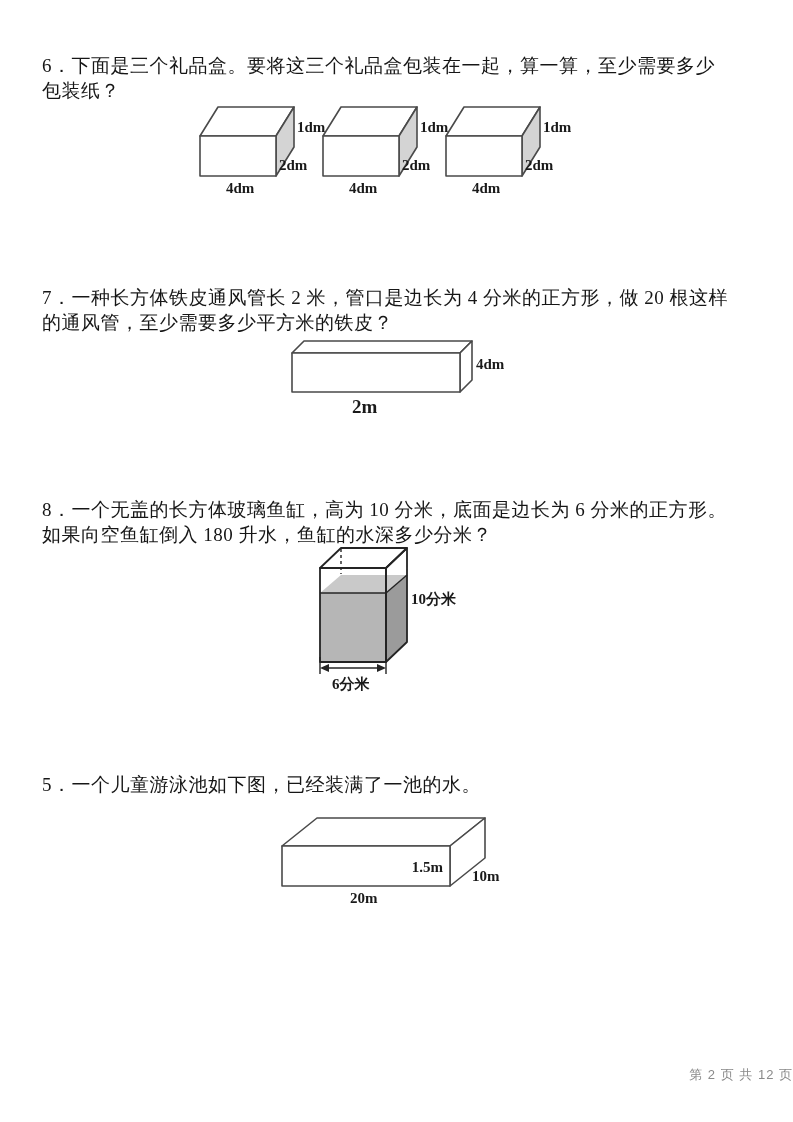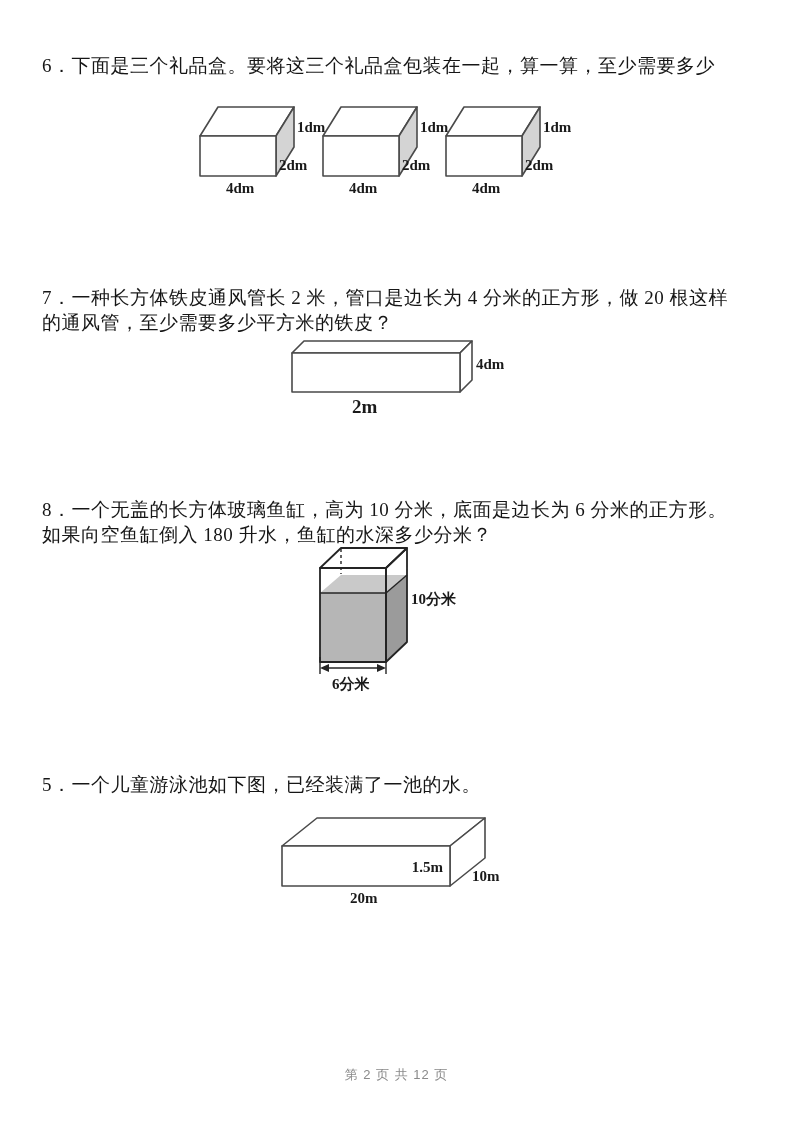--- a/index.html
+++ b/index.html
@@ -20,31 +20,32 @@
   .shade { stroke:#4a4a4a; stroke-width:1.6; stroke-linejoin:round; }
   .wire { fill:none; stroke:#242424; stroke-width:1.8; stroke-linejoin:round; }
   .dashed { stroke-dasharray:3,3; stroke-width:1.4; }
   .thin { stroke:#242424; stroke-width:1.4; }
   .arrhead { fill:#242424; stroke:none; }
   .dimlabel { font-family:"Liberation Serif", serif; font-size:15px; fill:#1a1a1a; }
   .dimlabel-lg { font-family:"Liberation Serif", serif; font-size:19px; fill:#1a1a1a; }
   .dimlabel-cjk { font-family:"Liberation Serif", serif; font-size:15px; fill:#1a1a1a; }
   .footer {
     position:absolute; top:1066px; left:0; width:100%;
-    text-align:center; font-family:"Liberation Sans", sans-serif;
+    text-align:right; font-family:"Liberation Sans", sans-serif;
     font-size:13px; color:#8a8a8a; letter-spacing:1px;
   }
 </style>
 </head>
 <body>
 
 <div class="page">
 
   <div class="q" style="top:53px">
     <span class="qline">6．下面是三个礼品盒。要将这三个礼品盒包装在一起，算一算，至少需要多少</span>
+    <span class="qline">包装纸？</span>
   </div>
 
   <div class="diagram boxrow" style="left:198px; top:104px">
 
     <svg width="122" height="94">
       <polygon class="face" points="2,32 20,3 96,3 78,32"></polygon>
       <polygon class="shade" points="78,32 96,3 96,43 78,72" fill="#d4d4d4"></polygon>
       <rect class="face" x="2" y="32" width="76" height="40"></rect>
       <text class="dimlabel" x="99" y="28">1dm</text>
       <text class="dimlabel" x="81" y="66">2dm</text>

